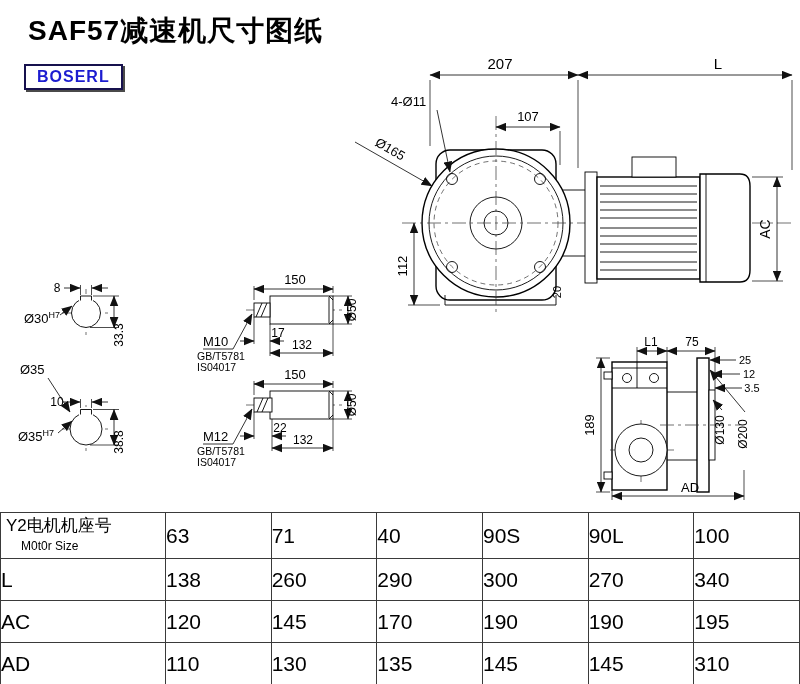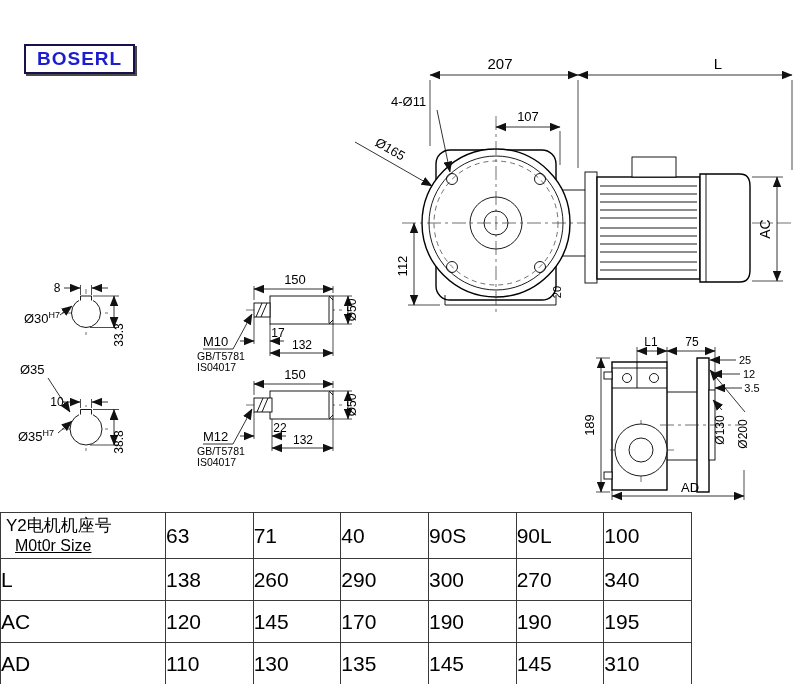--- a/index.html
+++ b/index.html
@@ -1,48 +1,49 @@
 <!DOCTYPE html>
 <html><head>
 <meta charset="utf-8">
 <style>
   html,body{margin:0;padding:0;}
   body{background:#fff;font-family:"Liberation Sans",sans-serif;}
   #page{position:relative;width:800px;height:684px;background:#fff;overflow:hidden;}
   #title{position:absolute;left:28px;top:12px;font-size:28px;font-weight:bold;color:#000;letter-spacing:1px;}
-  #logo{position:absolute;left:24px;top:44px;display:inline-block;border:2px solid #17114e;
+  #logo{position:absolute;left:24px;top:64px;display:inline-block;border:2px solid #17114e;
         box-shadow:2px 2px 0 #4a4a4a;background:#fff;color:#1c1cd0;font-weight:bold;
-        font-size:19px;padding:2px 11px;letter-spacing:1px;}
+        font-size:16px;padding:2px 11px;letter-spacing:1px;}
   #drawing{position:absolute;left:0;top:0;width:800px;height:512px;}
   svg text{font-family:"Liberation Sans",sans-serif;fill:#000;}
   .t15{font-size:15px}.t14{font-size:14px}.t13{font-size:13px}.t12{font-size:12px}
   .t11{font-size:11px}.t10{font-size:10.5px}.t9{font-size:9px}
   .mid{text-anchor:middle}
   .outw{fill:#fff;stroke:#000;stroke-width:1.4}
   .thin{fill:none;stroke:#000;stroke-width:.9}
   .thinw{fill:#fff;stroke:#000;stroke-width:.9}
   .dim{stroke:#000;stroke-width:.8;fill:none}
   .ext{stroke:#000;stroke-width:.7;fill:none}
   .cl{stroke:#333;stroke-width:.7;stroke-dasharray:14 4 3 4;fill:none}
   .dash{stroke:#333;stroke-width:.7;stroke-dasharray:5 4;fill:none}
   .wfill{fill:#fff;stroke:none}
   
-  #spec{position:absolute;left:0;top:512px;width:692px;height:172px;border-collapse:collapse;table-layout:fixed;}
+  #spec{position:absolute;left:0;top:512px;width:800px;height:172px;border-collapse:collapse;table-layout:fixed;}
   #spec td{border:1.6px solid #3a3a3a;vertical-align:middle;font-size:21px;color:#000;padding:0;}
   #spec tr.hd{height:46px}
   #spec tr{height:42px}
   #spec td.hcell{text-align:left;}
   #spec .h1{font-size:17px;padding-left:5px;line-height:21px;}
-  #spec .h2{font-size:16px;padding-left:14px;line-height:20px;text-decoration:underline;}
+  #spec .h2{font-size:12px;padding-left:20px;line-height:20px;}
 </style>
 </head>
 <body>
 
 <div id="page">
 
+  <div id="title">SAF57减速机尺寸图纸</div>
   <div id="logo">BOSERL</div>
 
   <svg id="drawing" viewBox="0 0 800 512" xmlns="http://www.w3.org/2000/svg">
     <defs>
       <marker id="arr" viewBox="0 0 10 8" refX="9.5" refY="4" markerWidth="11" markerHeight="9" orient="auto-start-reverse" markerUnits="userSpaceOnUse">
         <path d="M0,0 L10,4 L0,8 z" fill="#111"></path>
       </marker>
     </defs>
 
     <g>

